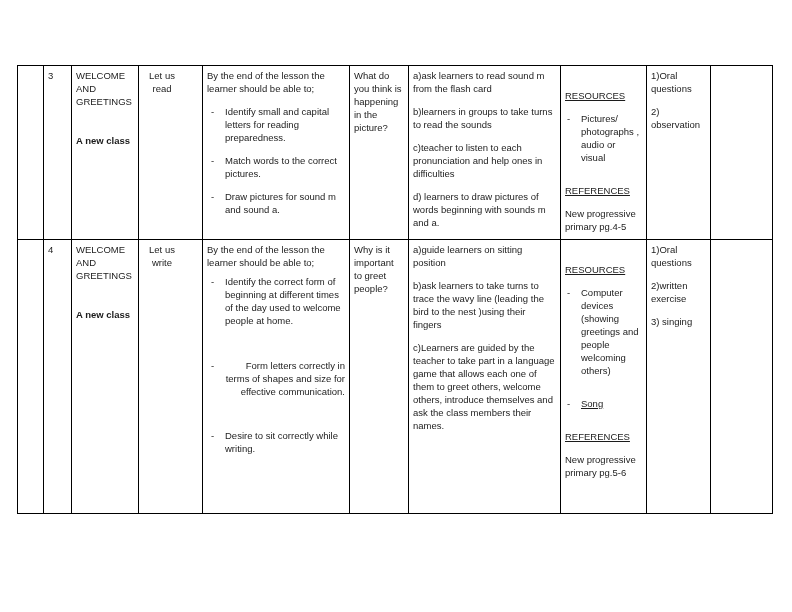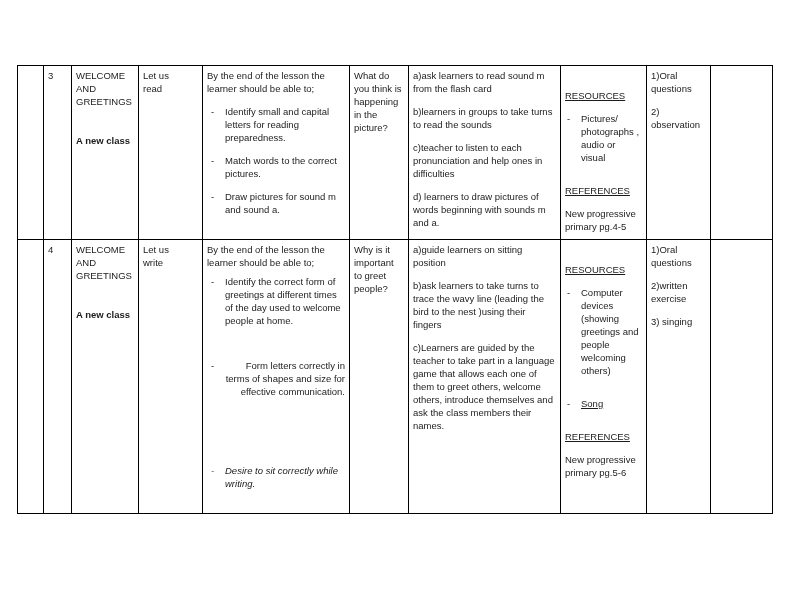--- a/index.html
+++ b/index.html
@@ -39,22 +39,22 @@
 
   .bullet { position: relative; padding-left: 18px; }
   .bullet::before { content: "-"; position: absolute; left: 4px; top: 0; }
 
   .res-bullet { position: relative; padding-left: 16px; }
   .res-bullet::before { content: "-"; position: absolute; left: 2px; top: 0; }
 
   .underline { text-decoration: underline; margin-top: 20px; }
   .note-gap { margin-top: 26px; font-weight: bold; }
   .gap-32 { margin-top: 32px; text-align: right; }
-  .gap-58 { margin-top: 66px; font-style: italic; }
-  .narrow { width: 38px; }
+  .gap-58 { margin-top: 31px; }
+  .narrow { width: 38px; text-align: center; }
 </style>
 </head>
 <body>
 
 <div class="page">
   <table class="lesson-table">
     <colgroup>
       <col style="width:26px">
         <col style="width:28px">
         <col style="width:67px">
@@ -115,21 +115,21 @@
       </td>
       <td>
         <div class="para-tight">WELCOME AND GREETINGS</div>
         <div class="note-gap">A new class</div>
       </td>
       <td>
         <div class="narrow">Let us write</div>
       </td>
       <td>
         <div class="para-small">By the end of the lesson the learner should be able to;</div>
-        <div class="para bullet">Identify the correct form of greetings at different times of the day used to welcome people at home.</div>
+        <div class="para bullet">Identify the correct form of beginning at different times of the day used to welcome people at home.</div>
         <div class="para bullet gap-32">Form letters correctly in terms of shapes and size for effective communication.</div>
         <div class="para-last bullet gap-58">Desire to sit correctly while writing.</div>
       </td>
       <td>
         <div>Why is it important to greet people?</div>
       </td>
       <td>
         <div class="para">a)guide learners on sitting position</div>
         <div class="para">b)ask learners to take turns to trace the wavy line (leading the bird to the nest )using their fingers</div>
         <div class="para-last">c)Learners are guided by the teacher to take part in a language game that allows each one of them to greet others, welcome others, introduce themselves and ask the class members their names.</div>

